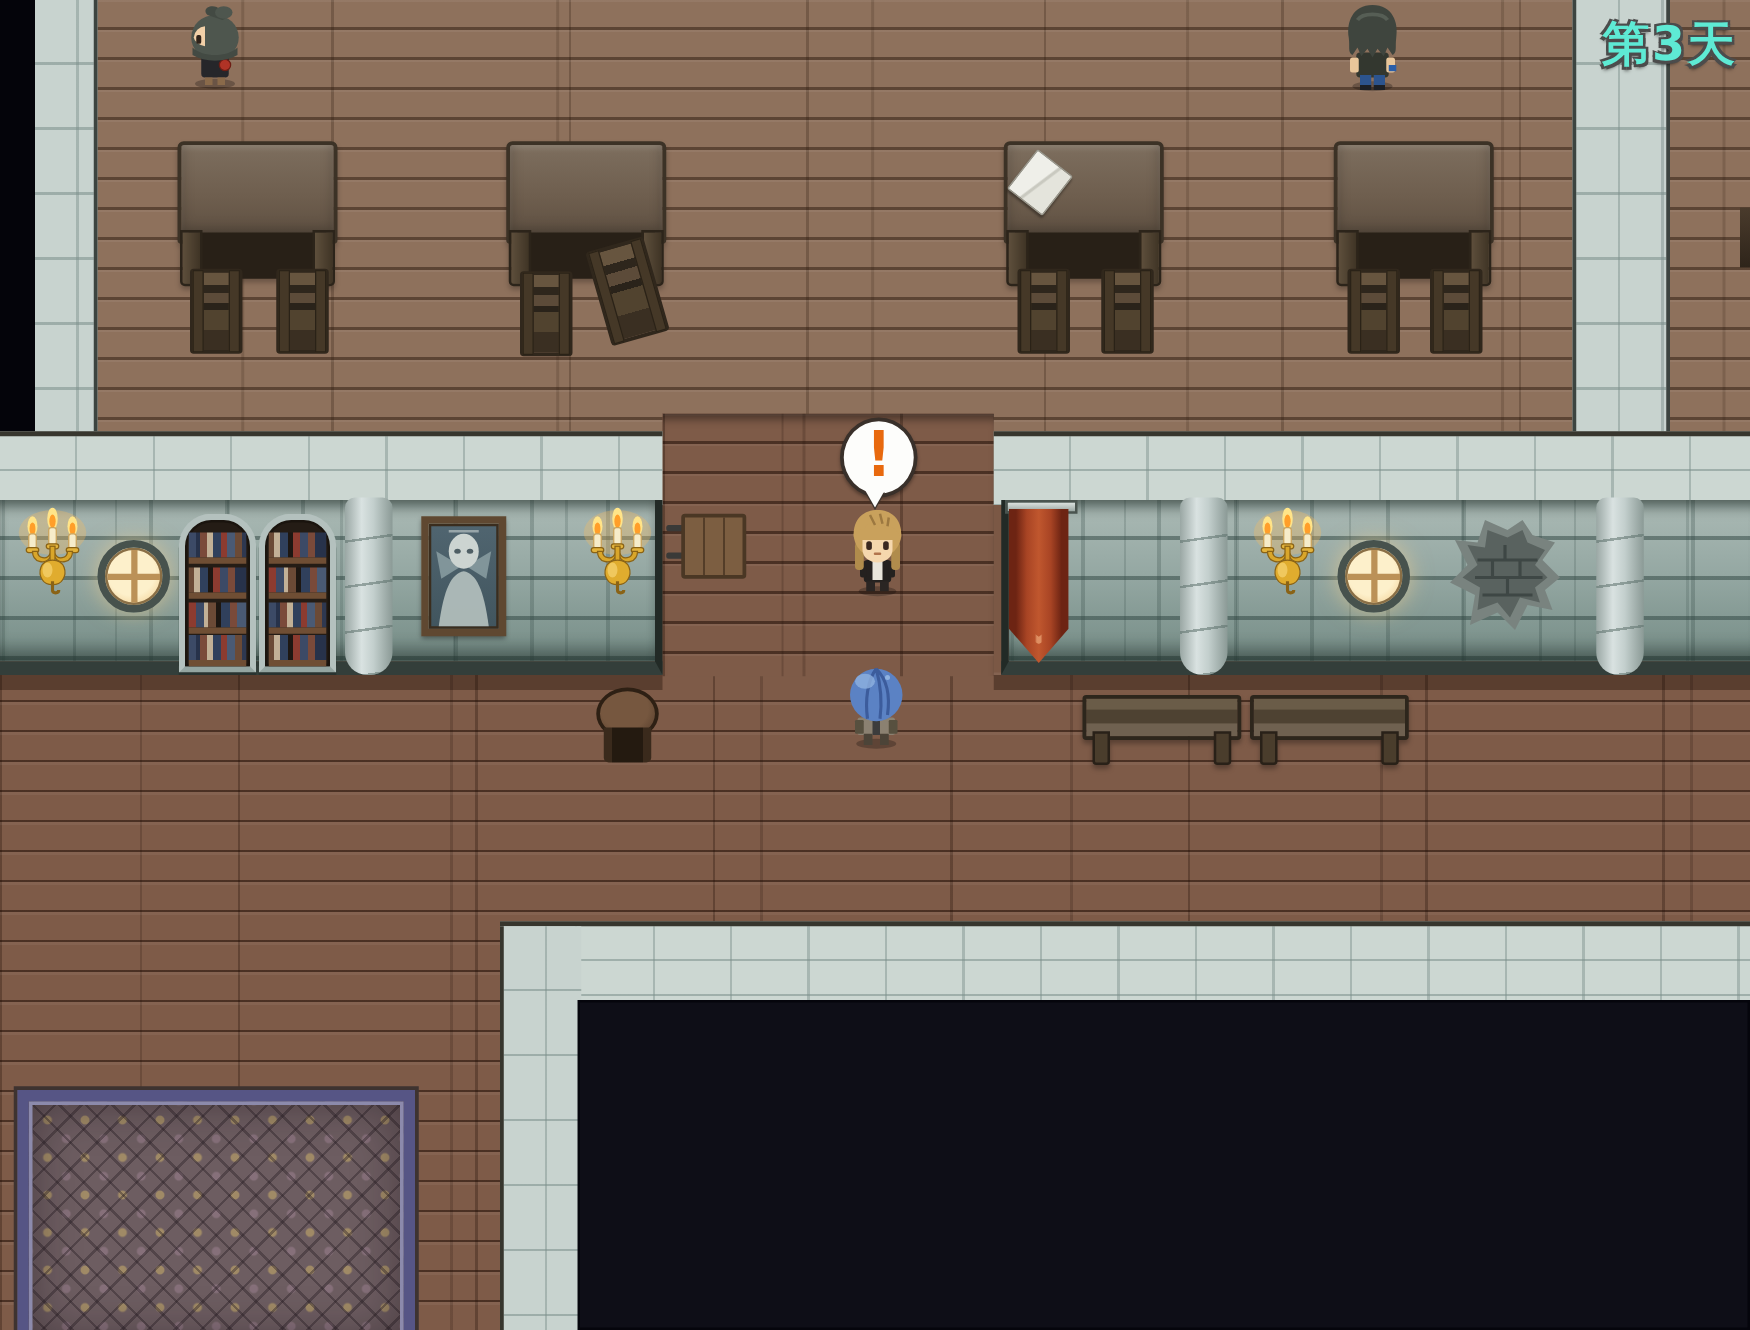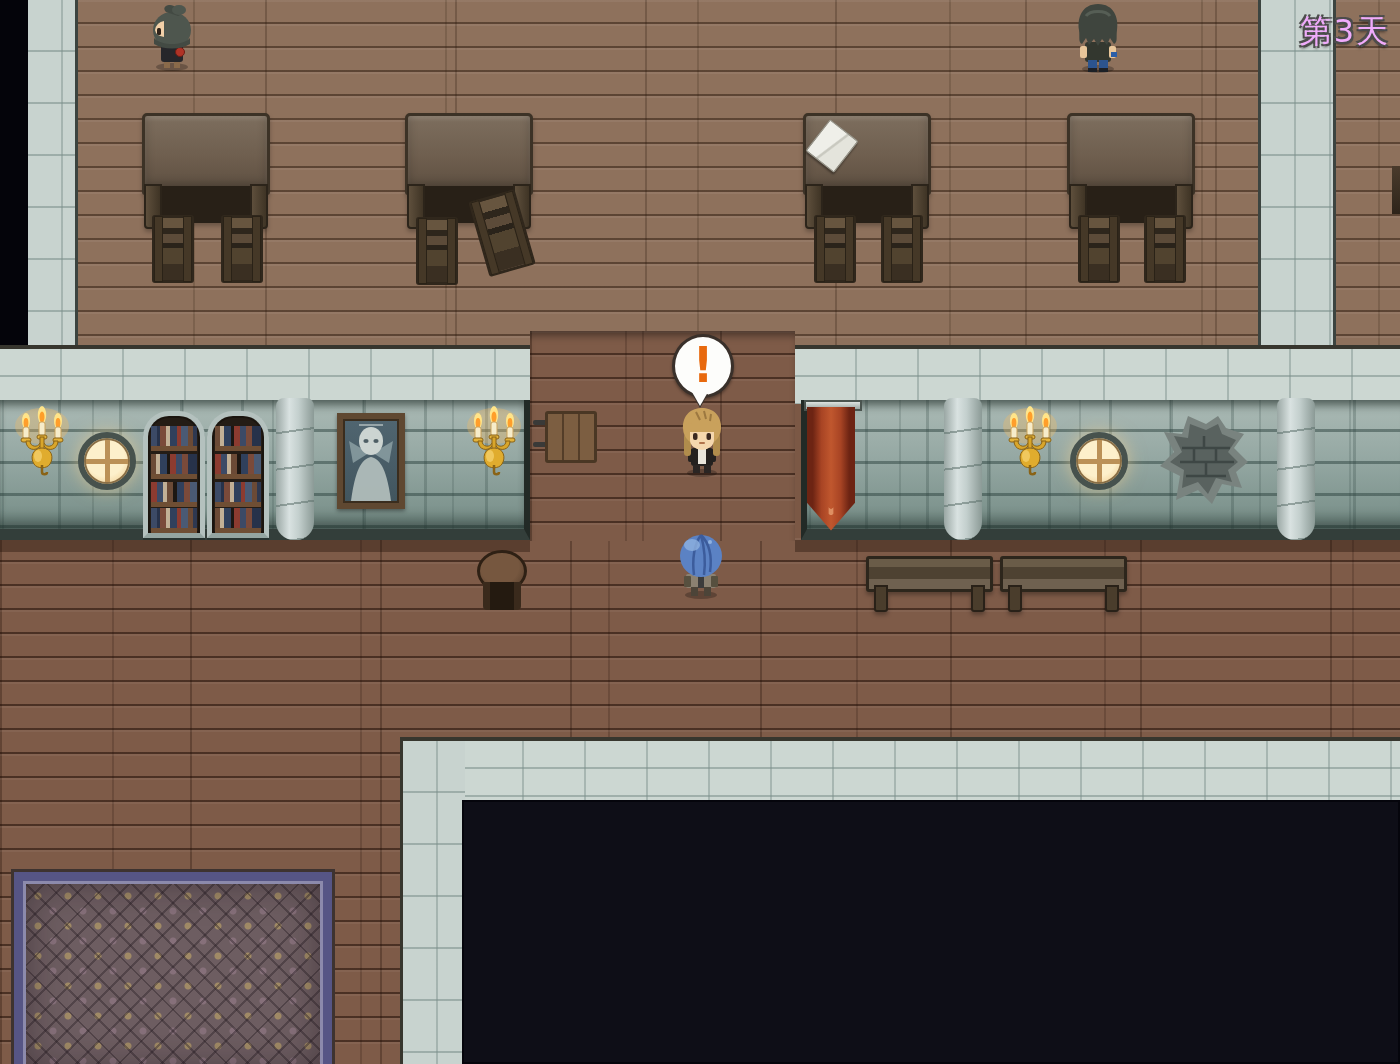--- a/index.html
+++ b/index.html
@@ -139,21 +139,21 @@
 
   
   .balloon{
     background:#fdfdfb;border:3px solid #39302a;border-radius:50%;
     display:flex;align-items:center;justify-content:center;
     box-shadow:0 2px 3px rgba(0,0,0,.35);
   }
   .balloon .mark{color:#e8690e;font-weight:bold;font-size:44px;line-height:1;transform:scaleY(1.15);margin-top:-2px;}
   .balloon-tail{width:0;height:0;border-left:8px solid transparent;border-right:8px solid transparent;border-top:14px solid #fdfdfb;filter:drop-shadow(0 2px 0 #39302a);}
   .hud-day{
-    color:#f0abfc;font-size:32px;font-weight:normal;letter-spacing:2px;
+    color:#5eead4;font-size:38px;font-weight:bold;letter-spacing:2px;
     text-shadow:-2px -2px 0 #4c4c4c,2px -2px 0 #4c4c4c,-2px 2px 0 #4c4c4c,2px 2px 0 #4c4c4c,0 3px 3px rgba(0,0,0,.55);
   }
 
   
   .carpet{
     background-color:#6d5d61;
     border:9px solid #565585;
     box-shadow:inset 0 0 0 3px #8c8aac, inset 0 0 40px rgba(20,12,18,.45), 0 0 0 3px #3e3330;
     background-image:
       repeating-linear-gradient(45deg, rgba(38,28,34,.38) 0 2px, transparent 2px 15px),

